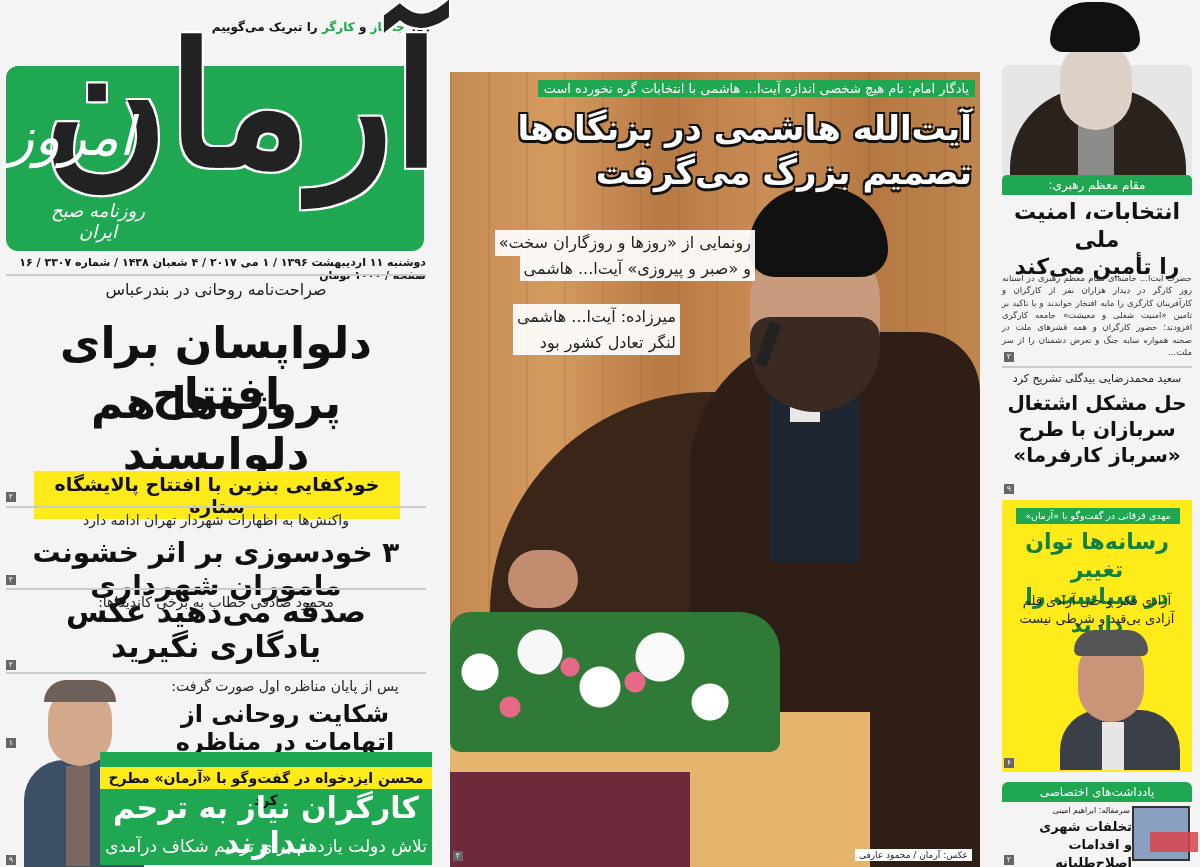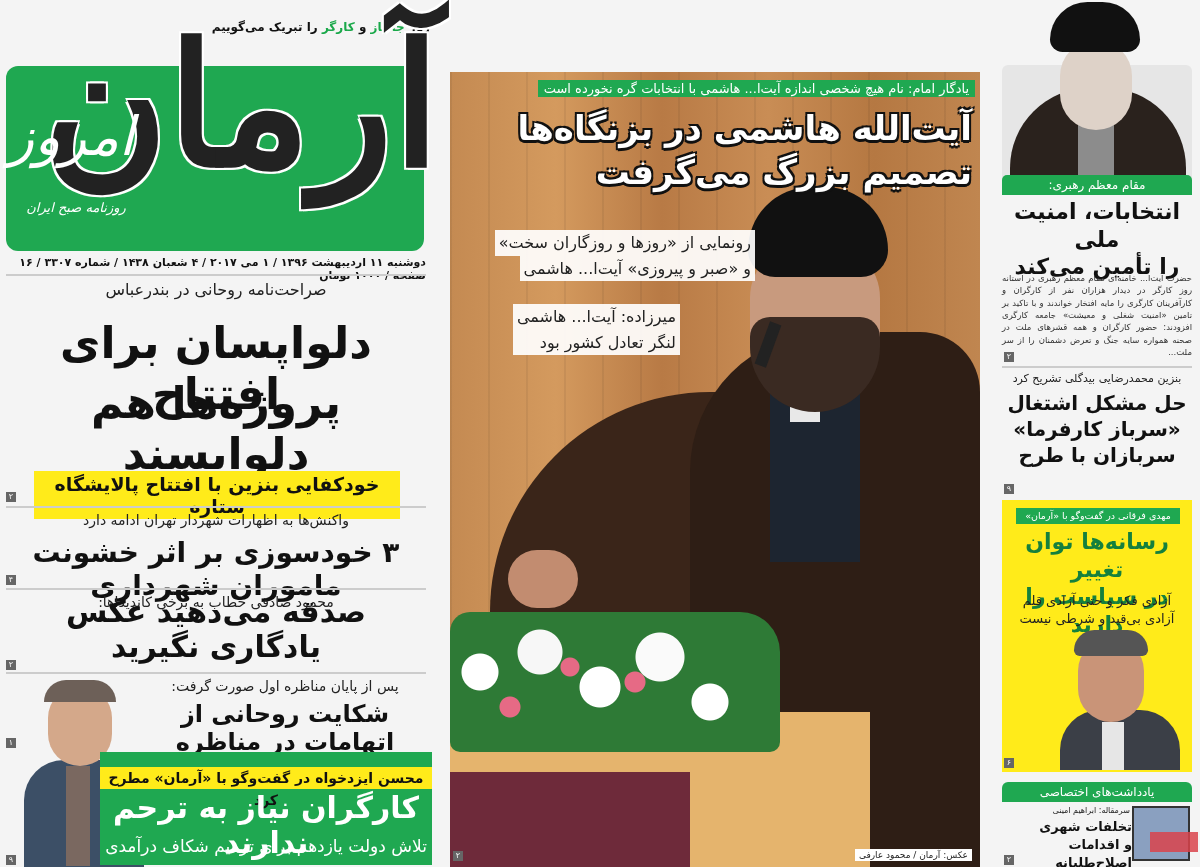--- a/index.html
+++ b/index.html
@@ -5,21 +5,21 @@
   * { box-sizing: border-box; margin: 0; padding: 0; }
   body { width: 1200px; height: 867px; background: #f4f4f4; font-family: "DejaVu Sans", sans-serif; position: relative; overflow: hidden; direction: rtl; }
   .abs { position: absolute; }
 
   
   .slogan { left: 170px; top: 20px; width: 260px; font-size: 12px; font-weight: bold; color: #111; text-align: right; }
   .slogan .g { color: #1aa84a; }
   .green-box { left: 6px; top: 66px; width: 418px; height: 185px; background: #1fa851; border-radius: 12px; }
   .logo-main { left: 120px; top: 20px; width: 320px; height: 240px; font-family: "DejaVu Serif", serif; font-size: 170px; font-weight: bold; color: #222; line-height: 1; text-align: center; text-shadow: 2px 2px 0 #fff, -2px -2px 0 #fff, 2px -2px 0 #fff, -2px 2px 0 #fff; }
   .logo-sub { left: 14px; top: 105px; width: 120px; font-family: "DejaVu Serif", serif; font-size: 54px; font-weight: normal; color: #fff; font-style: italic; text-align: center; }
-  .logo-tag { left: 26px; top: 200px; width: 100px; font-size: 13px; color: #fff; font-style: italic; text-align: center; }
+  .logo-tag { left: 48px; top: 200px; width: 100px; font-size: 18px; color: #fff; font-style: italic; text-align: center; }
   .dateline { left: 6px; top: 256px; width: 420px; font-size: 11px; font-weight: bold; color: #111; text-align: right; }
   .hr { height: 2px; background: #ccc; }
 
   
   .kicker { font-size: 16px; color: #222; text-align: center; }
   .head-xl { font-size: 44px; font-weight: bold; color: #111; text-align: center; line-height: 1.15; }
   .head-l { font-size: 28px; font-weight: bold; color: #111; text-align: center; }
   .yellow-bar { background: #ffeb1a; font-size: 19px; font-weight: bold; color: #111; text-align: center; padding: 2px 6px; }
   .pg { width: 10px; height: 10px; background: #666; color: #fff; font-size: 8px; text-align: center; line-height: 10px; }
 
@@ -157,25 +157,25 @@
 <div class="abs leader-turban"></div>
 <div class="abs r-green-tag">مقام معظم رهبری:</div>
 <div class="abs r-head1">
   <div>انتخابات، امنیت ملی</div>
   <div>را تأمین می‌کند</div>
 </div>
 <div class="abs r-body">حضرت آیت‌ا... خامنه‌ای مقام معظم رهبری در آستانه روز کارگر در دیدار هزاران نفر از کارگران و کارآفرینان کارگری را مایه افتخار خواندند و با تاکید بر تامین «امنیت شغلی و معیشت» جامعه کارگری افزودند: حضور کارگران و همه قشرهای ملت در صحنه همواره سایه جنگ و تعرض دشمنان را از سر ملت...</div>
 <div class="abs pg" style="left:1004px;top:352px;">۲</div>
 <div class="abs hr" style="left:1002px;top:366px;width:190px;"></div>
 
-<div class="abs r-kicker2">بنزین محمدرضایی بیدگلی تشریح کرد</div>
+<div class="abs r-kicker2">سعید محمدرضایی بیدگلی تشریح کرد</div>
 <div class="abs r-head2">
   <div>حل مشکل اشتغال</div>
+  <div>سربازان با طرح</div>
   <div>«سرباز کارفرما»</div>
-  <div>سربازان با طرح</div>
 </div>
 <div class="abs pg" style="left:1004px;top:484px;">۹</div>
 
 <div class="abs r-yellow"></div>
 <div class="abs r-y-tag">مهدی فرقانی در گفت‌وگو با «آرمان»</div>
 <div class="abs r-y-head">
   <div>رسانه‌ها توان تغییر</div>
   <div>در سیاست را دارند</div>
 </div>
 <div class="abs r-y-sub">

